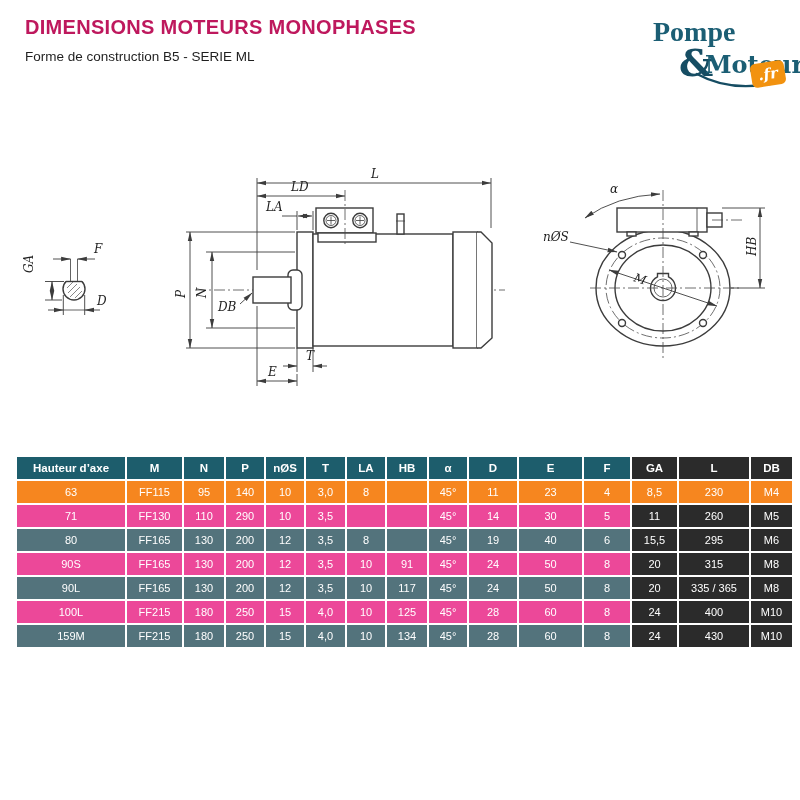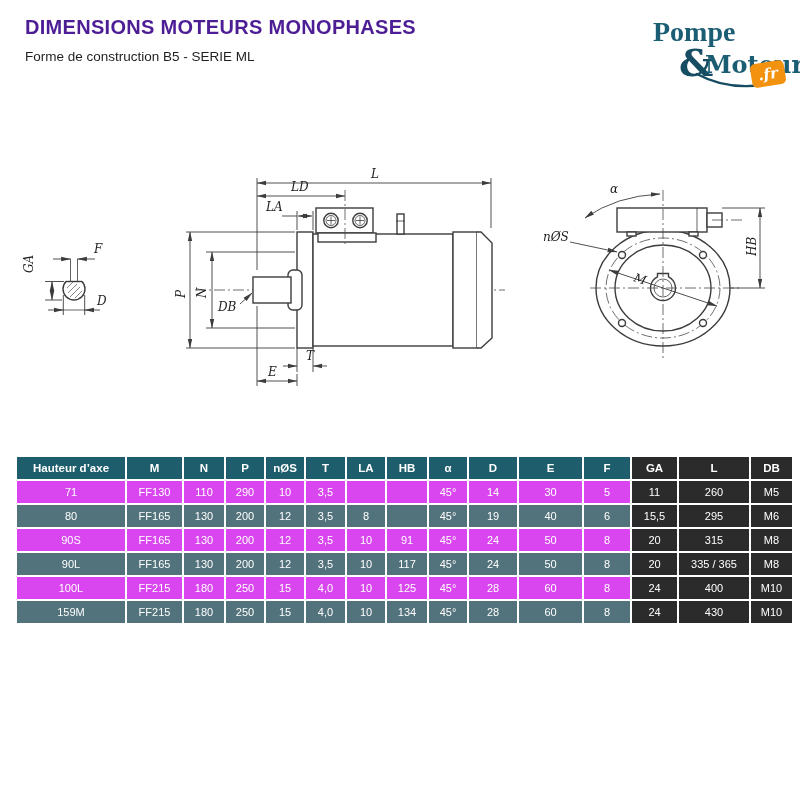--- a/index.html
+++ b/index.html
@@ -1,21 +1,21 @@
 <!DOCTYPE html>
 <html><head>
 <meta charset="utf-8">
 <style>
   html,body{margin:0;padding:0;}
   body{width:800px;height:800px;position:relative;background:#ffffff;
        font-family:"Liberation Sans",sans-serif;overflow:hidden;}
 
   
   .doc-header{position:absolute;left:25px;top:16px;}
-  .doc-title{font-size:20px;font-weight:800;letter-spacing:.3px;color:#4c1d95;
+  .doc-title{font-size:20px;font-weight:800;letter-spacing:.3px;color:#be185d;
              font-family:"Liberation Sans",sans-serif;}
   .doc-subtitle{font-size:13.5px;color:#1f1f1f;margin-top:10px;}
 
   
   .logo{position:absolute;left:645px;top:10px;width:150px;height:105px;}
   .logo .w1{position:absolute;left:8px;top:6px;font-family:Liberation Serif, serif;
             font-weight:700;font-size:28px;color:#1b5e74;}
   .logo .amp{position:absolute;left:34px;top:30px;font-family:"DejaVu Serif",serif;
             font-weight:700;font-size:38px;color:#164d63;}
   .logo .w2{position:absolute;left:60px;top:40px;font-family:"DejaVu Serif",serif;
@@ -39,21 +39,21 @@
 
   
   .table-wrap{position:absolute;left:15px;top:455px;width:775px;}
   table{border-collapse:collapse;table-layout:fixed;width:775px;}
   th,td{border:2px solid #ffffff;text-align:center;vertical-align:middle;
         color:#ffffff;font-size:11px;height:22px;padding:0 1px;
         white-space:nowrap;overflow:hidden;}
   th{background:#1d5d6c;font-weight:700;font-size:11.5px;margin-top:24px;}
   th.dark{background:#2b2b2b;}
   tr.hl td{background:#f6861f;}
-  tr.light td{background:#d946ef;}
+  tr.light td{background:#ec4899;}
   tr.slate td{background:#53737c;}
   tr.light td.dark,tr.slate td.dark{background:#2b2b2b;}
 </style>
 </head>
 <body>
 
 <div class="doc-header">
   <div class="doc-title">DIMENSIONS MOTEURS MONOPHASES</div>
   <div class="doc-subtitle">Forme de construction B5 - SERIE ML</div>
 </div>
@@ -241,20 +241,37 @@
           <th>α</th>
           <th>D</th>
           <th>E</th>
           <th>F</th>
           <th class="dark">GA</th>
           <th class="dark">L</th>
           <th class="dark">DB</th>
         </tr>
     </thead>
     <tbody>
+        <tr class="hl">
+          <td>63</td>
+          <td>FF115</td>
+          <td>95</td>
+          <td>140</td>
+          <td>10</td>
+          <td>3,0</td>
+          <td>8</td>
+          <td></td>
+          <td>45°</td>
+          <td>11</td>
+          <td>23</td>
+          <td>4</td>
+          <td>8,5</td>
+          <td>230</td>
+          <td>M4</td>
+        </tr>
         <tr class="light">
           <td>71</td>
           <td>FF130</td>
           <td>110</td>
           <td>290</td>
           <td>10</td>
           <td>3,5</td>
           <td></td>
           <td></td>
           <td>45°</td>

